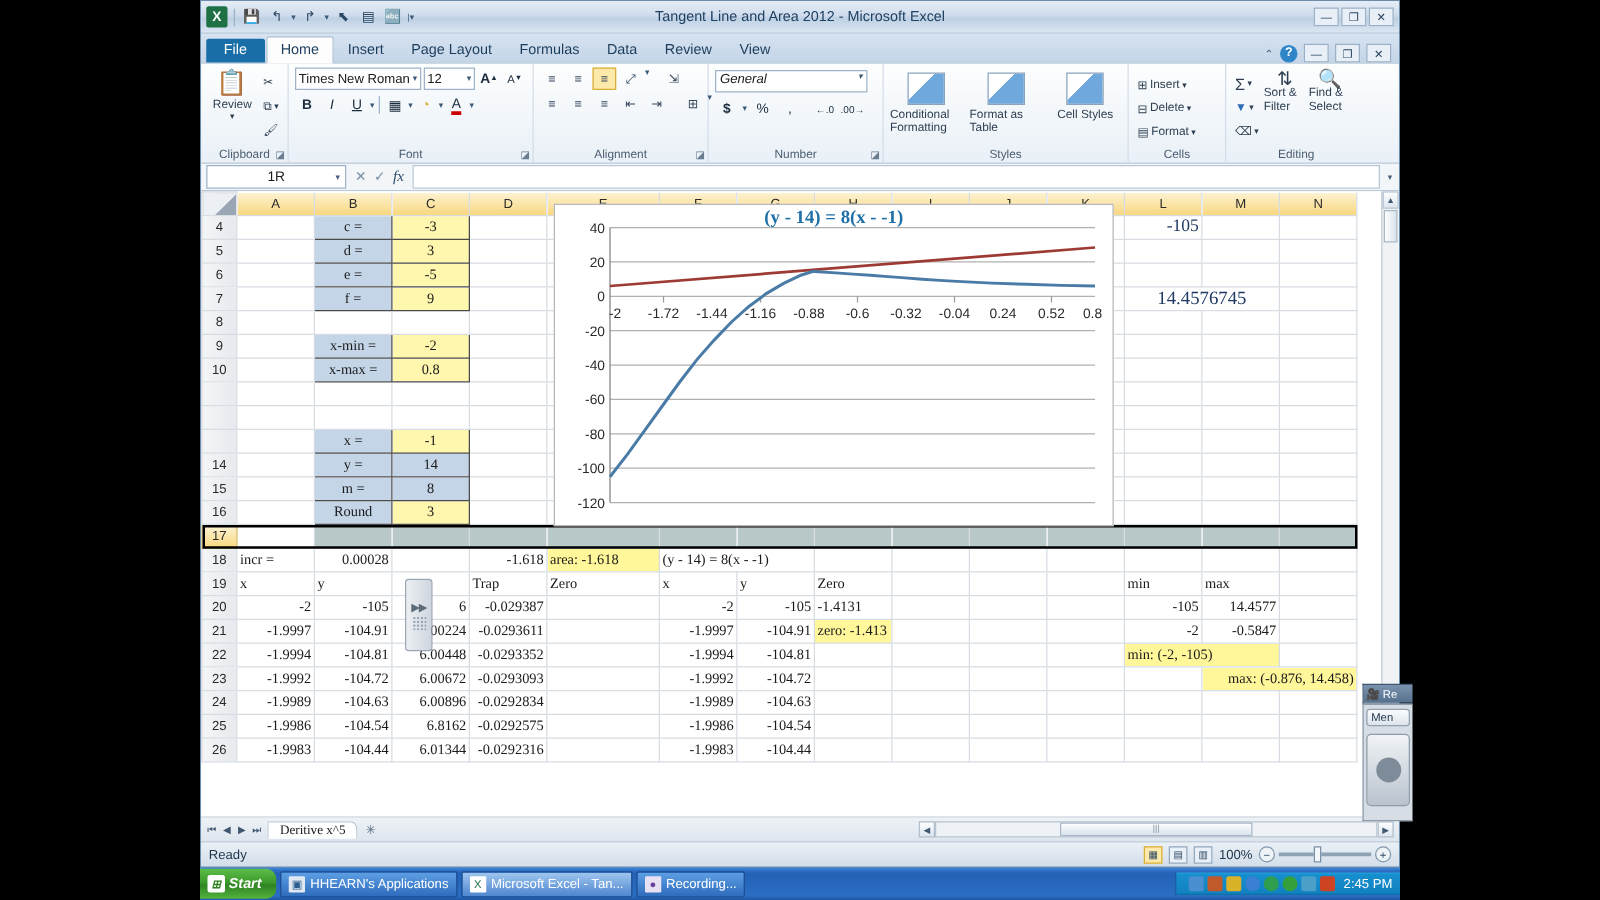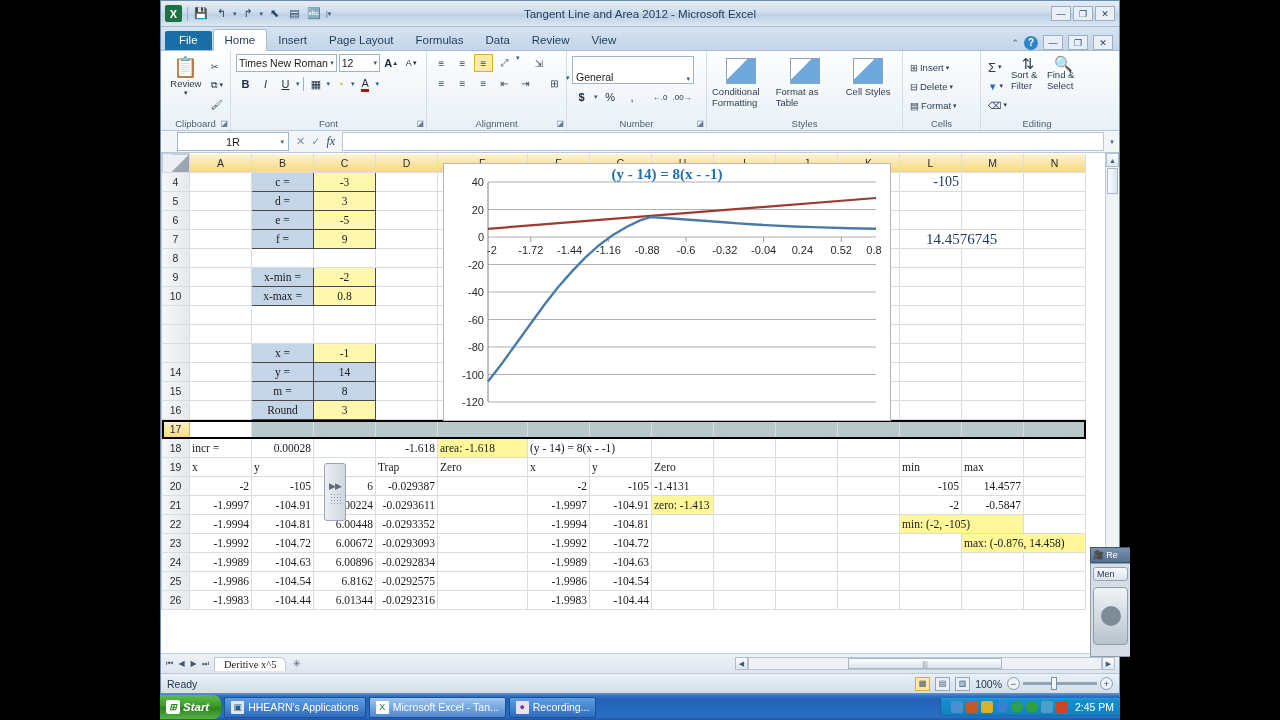--- a/index.html
+++ b/index.html
@@ -82,36 +82,36 @@
   .fontrow2 { display:flex; align-items:center; gap:1px; margin-top:3px; }
   .bI { font-style:italic; }
   .uU { text-decoration:underline; }
 
   .aligngrid { display:flex; flex-direction:column; gap:2px; }
   .alignrow { display:flex; gap:2px; }
   .abtn { width:19px;height:18px;display:flex;align-items:center;justify-content:center;
           font-size:10px;color:#33475c;}
   .abtn.on { background:#fde9a9; border:1px solid #d9ae3a; }
 
-  .numbox { border:1px solid #9fb4c9;background:#fff;height:28px;width:122px;font-size:10.5px;
-            display:flex;align-items:flex-end;justify-content:space-between;padding:0 3px;color:#1a1a1a;}
+  .numbox { border:1px solid #9fb4c9;background:#fff;height:18px;width:122px;font-size:10.5px;
+            display:flex;align-items:flex-start;justify-content:space-between;padding:0 3px;color:#1a1a1a;font-style:italic;}
   .numrow { display:flex; align-items:center; gap:3px; margin-top:4px; font-size:11px; color:#1a2c3e; }
 
   .stylebtn { display:flex;flex-direction:column;align-items:center;font-size:9.5px;color:#2c3e50;
               width:62px;line-height:11px;padding-top:2px;}
   .stylebtn .sw { width:30px;height:26px;margin-bottom:2px;
                   background:linear-gradient(135deg,#fff 0 40%,#6fa8dc 40% 100%);
                   border:1px solid #8aa4bd; }
 
   .dlg { position:absolute; right:2px; bottom:2px; font-size:8px; color:#6b7e91; }
 
   
   .fbar { height:22px; display:flex; align-items:center; background:#f3f6f9;
           border-bottom:1px solid #b9c8d8; }
-  .namebox { width:112px; height:19px; margin-left:16px; border:1px solid #9fb4c9;
+  .namebox { width:112px; height:19px; margin-left:4px; border:1px solid #9fb4c9;
              background:#fff; font-size:11px; display:flex; align-items:center;
              justify-content:center; position:relative; color:#1a1a1a;}
   .namebox .nb-caret { position:absolute; right:4px; font-size:7px; color:#44607c; }
   .fbar-btns { display:flex; align-items:center; gap:6px; padding:0 7px;
                font-size:11px; color:#7b8fa3; }
   .fx { font-style:italic; font-family:"Liberation Serif", serif; color:#2c4a68; font-size:12px; }
   .finput { flex:1; height:19px; border:1px solid #b9c8d8; background:#fff; margin-right:1px; }
   .fb-exp { width:14px; text-align:center; font-size:7px; color:#44607c; }
 
   
@@ -915,21 +915,21 @@
             <td class="r">6.00672</td>
             <td class="r">-0.0293093</td>
             <td></td>
             <td class="r">-1.9992</td>
             <td class="r">-104.72</td>
             <td></td>
             <td></td>
               <td></td>
             <td></td>
             <td></td>
-            <td class="hl" colspan="2" style="text-align:left">max: (-0.876, 14.458)</td>
+            <td class="hl" colspan="2" style="text-align:right">max: (-0.876, 14.458)</td>
           </tr>
 
           <tr>
             <td class="rowhdr">24</td>
             <td class="r">-1.9989</td>
             <td class="r">-104.63</td>
             <td class="r">6.00896</td>
             <td class="r">-0.0292834</td>
             <td></td>
             <td class="r">-1.9989</td>

